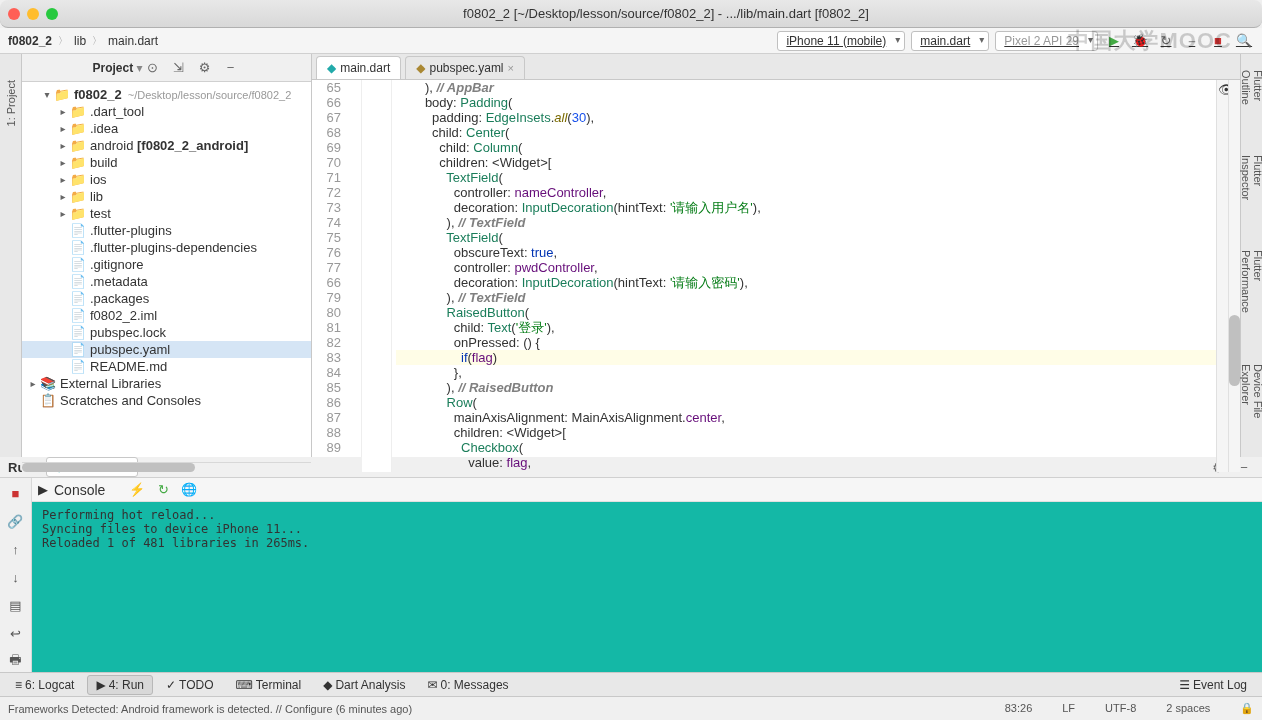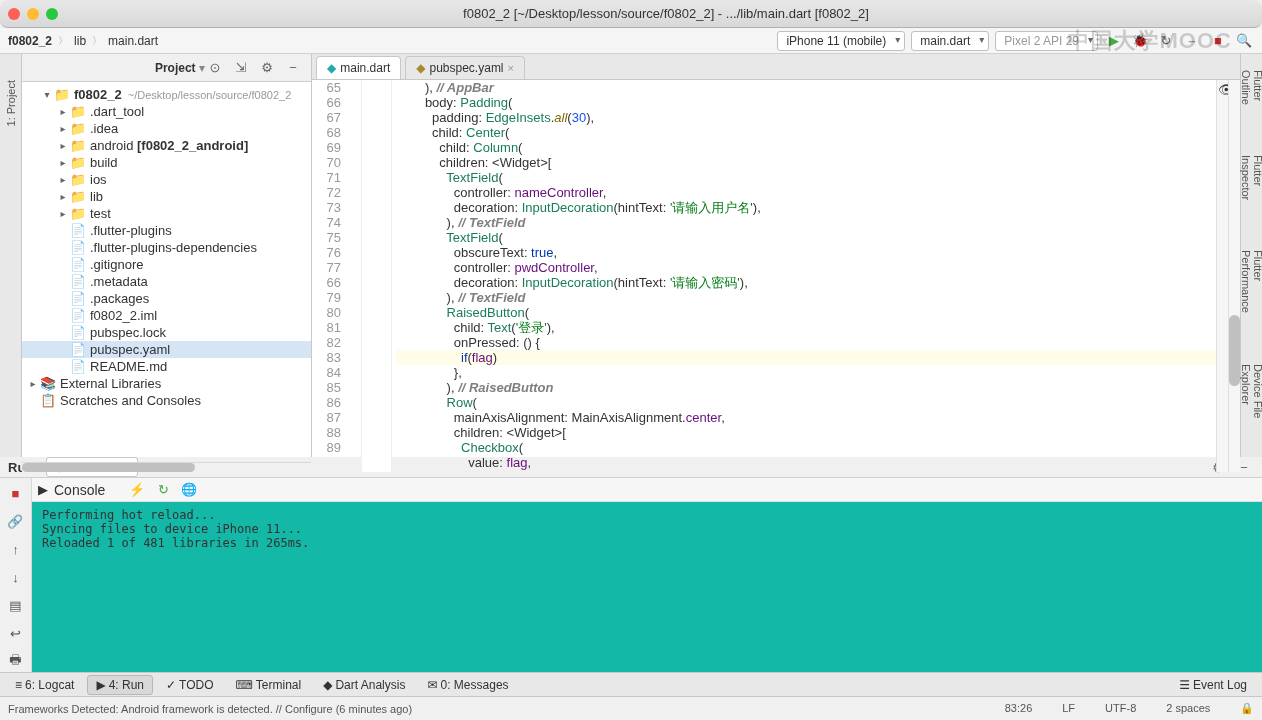--- a/index.html
+++ b/index.html
@@ -5,32 +5,32 @@
 * { margin: 0; padding: 0; box-sizing: border-box; font-family: -apple-system, "Helvetica Neue", Arial, sans-serif; }
 body { width: 1262px; height: 720px; background: #f0f0f0; overflow: hidden; font-size: 13px; color: #333; }
 .titlebar { height: 28px; background: linear-gradient(#e8e8e8,#d8d8d8); display: flex; align-items: center; padding: 0 8px; border-bottom: 1px solid #b0b0b0; border-radius: 8px; }
 .traffic { display: flex; gap: 7px; margin-right: 20px; }
 .dot { width: 12px; height: 12px; border-radius: 50%; }
 .dot.red { background: #ff5f56; } .dot.yellow { background: #ffbd2e; } .dot.green { background: #27c93f; }
 .title { flex: 1; text-align: center; font-size: 13px; color: #333; }
 .breadcrumb-bar { height: 26px; background: #f5f5f5; border-bottom: 1px solid #d0d0d0; display: flex; align-items: center; padding: 0 8px; justify-content: space-between; }
 .breadcrumb { display: flex; align-items: center; gap: 6px; font-size: 12px; }
 .bc-sep { color: #888; font-size: 10px; }
-.toolbar-right { display: flex; align-items: center; gap: 6px; }
+.toolbar-right { display: flex; align-items: center; gap: 6px; text-decoration: underline; }
 .combo { background: #fff; border: 1px solid #c0c0c0; border-radius: 3px; padding: 2px 18px 2px 8px; font-size: 12px; position: relative; }
 .combo::after { content: "▾"; position: absolute; right: 4px; top: 2px; font-size: 10px; color: #666; }
 .icon-btn { width: 20px; height: 20px; display: flex; align-items: center; justify-content: center; color: #666; cursor: pointer; }
 .watermark { position: absolute; right: 30px; top: 26px; font-size: 22px; font-weight: bold; color: rgba(0,0,0,0.18); pointer-events: none; z-index: 100; letter-spacing: 1px; }
 .main-area { display: flex; height: 418px; }
 .sidebar-tabs-left { width: 22px; background: #e8e8e8; border-right: 1px solid #c8c8c8; display: flex; flex-direction: column; align-items: center; padding-top: 20px; }
 .vtab-left { writing-mode: vertical-rl; transform: rotate(180deg); font-size: 11px; color: #555; padding: 6px 2px; cursor: pointer; }
 .sidebar-tabs-right { width: 22px; background: #e8e8e8; border-left: 1px solid #c8c8c8; display: flex; flex-direction: column; align-items: center; padding-top: 10px; }
 .vtab-right { writing-mode: vertical-rl; font-size: 11px; color: #555; padding: 6px 2px; cursor: pointer; margin-bottom: 4px; }
 .project-panel { width: 290px; background: #fff; border-right: 1px solid #c8c8c8; display: flex; flex-direction: column; }
-.panel-header { height: 28px; background: #f0f0f0; border-bottom: 1px solid #d0d0d0; display: flex; align-items: center; padding: 0 8px; justify-content: flex-end; }
+.panel-header { height: 28px; background: #f0f0f0; border-bottom: 1px solid #d0d0d0; display: flex; align-items: center; padding: 0 8px; justify-content: center; }
 .panel-title { font-weight: bold; font-size: 12px; }
 .panel-icons { display: flex; gap: 6px; }
 .tree { flex: 1; overflow: auto; padding: 4px 0; font-size: 13px; }
 .tree-item { display: flex; align-items: center; padding: 1px 4px; cursor: pointer; white-space: nowrap; }
 .tree-item.selected { background: #d5e5f5; }
 .tree-arrow { width: 14px; text-align: center; color: #666; font-size: 10px; }
 .tree-icon { width: 16px; text-align: center; margin-right: 4px; }
 .tree-label { }
 .tree-hint { color: #999; margin-left: 6px; font-size: 11px; }
 .indent-1 { padding-left: 18px; } .indent-2 { padding-left: 34px; }

